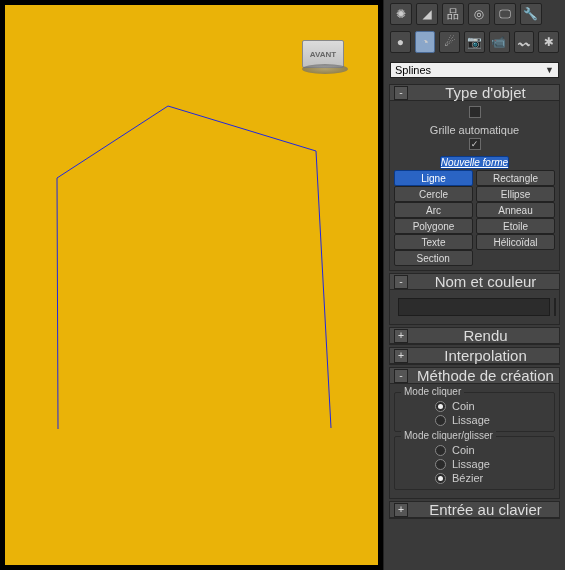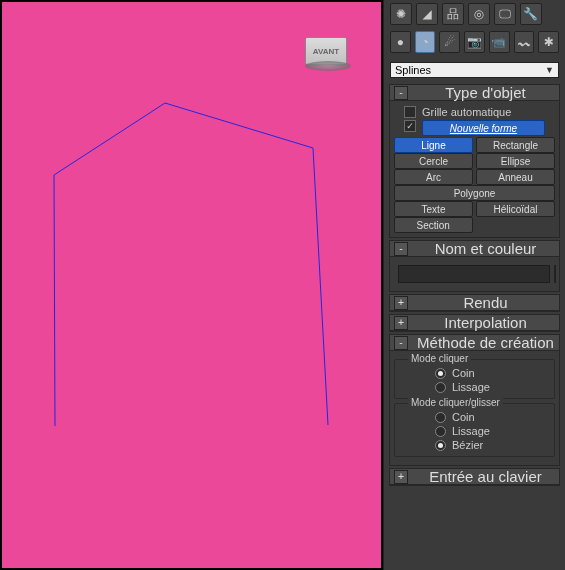--- a/index.html
+++ b/index.html
@@ -1,43 +1,43 @@
 <!DOCTYPE html>
 <html><head>
 <meta charset="utf-8">
 <style>
 * { margin: 0; padding: 0; box-sizing: border-box; font-family: Tahoma, Arial, sans-serif; font-size: 11px; user-select: none; }
 body { background: #3a3a3a; width: 565px; height: 570px; display: flex; overflow: hidden; }
-.viewport { flex: 1; background: #ec4899; border: 2px solid #000000; position: relative; }
+.viewport { flex: 1; background: #eab308; border: 5px solid #000000; position: relative; }
 .viewcube { position: absolute; top: 35px; right: 30px; width: 46px; height: 38px; }
 .cube-shape { width: 42px; height: 28px; background: linear-gradient(#dcdcdc, #c0c0c0); border: 1px solid #888; display: flex; align-items: center; justify-content: center; color: #666; font-size: 8px; font-weight: bold; border-radius: 2px; }
 .cube-base { width: 46px; height: 10px; background: radial-gradient(ellipse, #999 0%, #666 80%); border-radius: 50%; margin-top: -4px; opacity: .7; }
 .spline-path { position: absolute; top: 95px; left: 35px; }
 .panel { width: 182px; background: #3a3a3a; border-left: 1px solid #222; overflow-y: auto; }
 .icon-row { display: flex; gap: 4px; padding: 3px 6px; }
 .icon-btn { width: 22px; height: 22px; background: #494949; border: 1px solid #222; border-radius: 2px; display: flex; align-items: center; justify-content: center; cursor: pointer; color: #ccc; font-size: 12px; }
 .icon-btn.sel { background: #8aa6c9; border-color: #4a6a96; }
 .combo { margin: 6px; width: calc(100% - 12px); height: 16px; background: #f0f0f0; border: 1px solid #222; padding: 0 4px; font-size: 11px; display: flex; align-items: center; justify-content: space-between; cursor: pointer; }
 .combo-arrow { font-size: 9px; color: #333; }
 .rollup { margin: 2px 5px; border: 1px solid #272727; background: #3a3a3a; }
 .rollup-head { height: 16px; background: #484848; display: flex; align-items: center; color: #ddd; cursor: pointer; border-bottom: 1px solid #272727; }
 .rollup-toggle { width: 14px; height: 14px; background: #555; border: 1px solid #222; margin: 0 4px; text-align: center; line-height: 11px; font-size: 10px; color: #ddd; font-family: monospace; }
 .rollup-title { flex: 1; text-align: center; font-size: 15px; }
 .rollup-body { padding: 4px; }
-.chk-row { display: flex; align-items: flex-start; padding: 1px 10px; color: #ccc; gap: 6px; }
+.chk-row { display: flex; align-items: center; padding: 1px 10px; color: #ccc; gap: 6px; flex-direction: column; }
 .chk { width: 12px; height: 12px; background: #2a2a2a; border: 1px solid #6a6a6a; display: flex; align-items: center; justify-content: center; color: #ccc; font-size: 9px; }
 .btn-row { display: flex; gap: 3px; margin: 0 0; }
 .btn { flex: 1; height: 16px; background: #494949; border: 1px solid #222; color: #ddd; display: flex; align-items: center; justify-content: center; cursor: pointer; border-radius: 2px; font-size: 10px; }
 .btn.active { background: #2a64c4; border-color: #0a3a8a; color: #fff; }
 .btn.nf { background: #2a64c4; border-color: #0a3a8a; color: #fff; font-style: italic; text-decoration: underline; }
 .name-row { display: flex; gap: 4px; padding: 4px; align-items: center; }
 .name-input { flex: 1; height: 18px; background: #2c2c2c; border: 1px solid #1d1d1d; color: #ccc; padding: 0 4px; }
 .swatch { width: 18px; height: 18px; background: #c02828; border: 1px solid #222; }
 .group { border: 1px solid #2a2a2a; border-radius: 2px; margin: 4px 0; padding: 6px 4px 4px; position: relative; }
-.group-lbl { position: absolute; top: -7px; left: 13px; background: #3a3a3a; padding: 0 3px; color: #ccc; font-size: 10px; }
+.group-lbl { position: absolute; top: -7px; left: 6px; background: #3a3a3a; padding: 0 3px; color: #ccc; font-size: 10px; }
 .radio-row { display: flex; align-items: center; gap: 6px; color: #ccc; padding: 1px 36px; font-size: 10px; }
 .radio { width: 11px; height: 11px; border: 1px solid #888; border-radius: 50%; background: #2a2a2a; display: flex; align-items: center; justify-content: center; }
 .radio.on::after { content: ''; width: 5px; height: 5px; background: #eee; border-radius: 50%; }
 </style>
 </head>
 <body>
 
 <div class="viewport">
   <div class="viewcube">
     <div class="cube-shape">AVANT</div>
@@ -95,20 +95,21 @@
       <div class="btn-row">
         <div class="btn">Cercle</div>
         <div class="btn">Ellipse</div>
       </div>
       <div class="btn-row">
         <div class="btn">Arc</div>
         <div class="btn">Anneau</div>
       </div>
       <div class="btn-row">
         <div class="btn">Polygone</div>
+        <div class="btn">Etoile</div>
       </div>
       <div class="btn-row">
         <div class="btn">Texte</div>
         <div class="btn">Hélicoïdal</div>
       </div>
       <div class="btn-row">
         <div class="btn" style="flex:0 0 calc(50% - 2px)">Section</div>
       </div>
     </div>
   </div>

